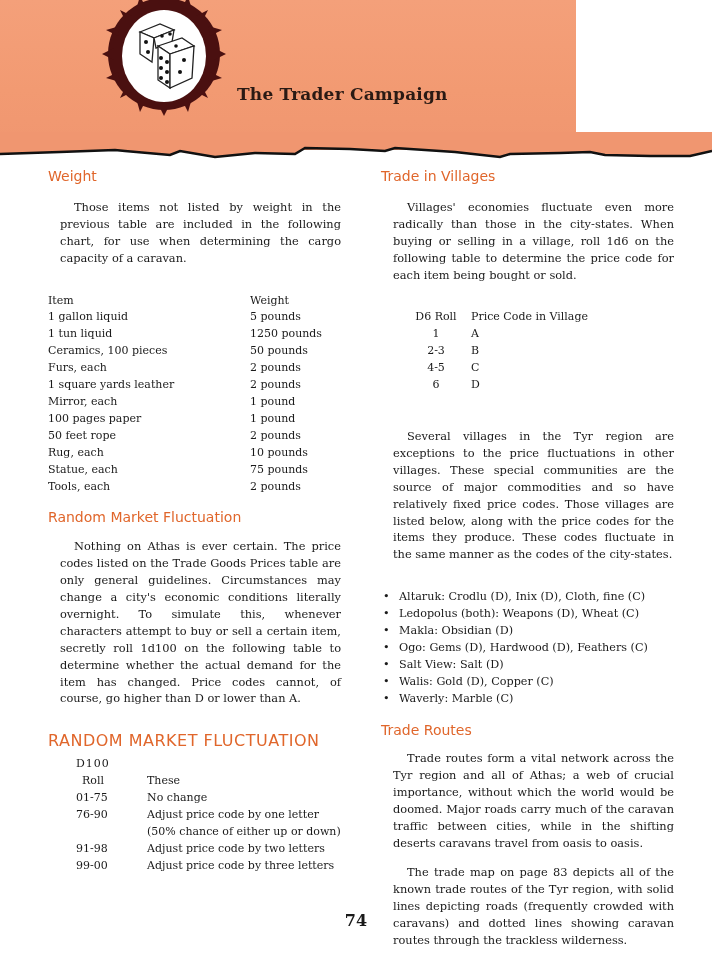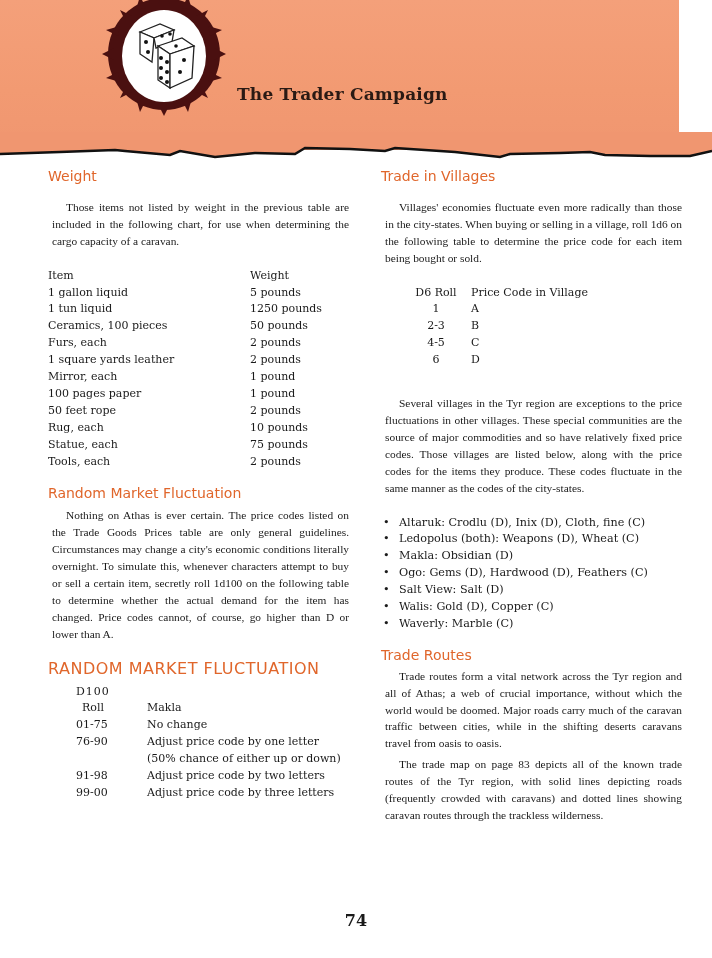--- a/index.html
+++ b/index.html
@@ -1,27 +1,27 @@
 <!DOCTYPE html>
 <html><head>
 <meta charset="utf-8">
 <style>
   html, body { margin: 0; padding: 0; background: #ffffff; }
   body { width: 712px; height: 958px; position: relative; overflow: hidden; font-family: "DejaVu Serif", serif; color: #1a1a1a; }
-  .header { position: absolute; left: 0; top: 0; width: 679px; height: 150px;
+  .header { position: absolute; left: 0; top: 0; width: 576px; height: 150px;
     background: linear-gradient(180deg, #f4a07a 0%, #f29a72 60%, #f09670 100%); }
   .header-edge { position: absolute; left: 0; top: 132px; width: 712px; height: 30px; }
   .emblem { position: absolute; left: 100px; top: -10px; width: 128px; height: 128px; }
   .header-title { position: absolute; left: 237px; top: 84px; font-family: "DejaVu Serif", serif; font-size: 17px; font-weight: bold; color: #2a1a14; letter-spacing: 0.2px; }
   .col { position: absolute; top: 168px; width: 305px; font-size: 11.4px; line-height: 16.9px; }
   .col-left { left: 48px; }
   .col-right { left: 381px; }
   .h2 { font-family: "DejaVu Sans", sans-serif; color: #e0662b; font-size: 14px; margin: 0 0 14px 0; font-weight: normal; }
   .h2.caps { font-size: 16px; letter-spacing: 0.5px; margin-bottom: 6px; }
-  p { margin: 4px; text-align: justify; text-indent: 14px; font-family: Liberation Serif, serif; }
+  p { margin: 12px; text-align: justify; text-indent: 14px; }
   .tbl { width: 100%; border-collapse: collapse; font-size: 11px; }
   .tbl td { padding: 0; line-height: 16.9px; vertical-align: top; }
   .tbl th { text-align: left; font-weight: normal; padding: 0; line-height: 16.9px; }
   .weight-tbl td:first-child, .weight-tbl th:first-child { width: 202px; }
   .d100 { margin-left: 28px; width: 270px; }
   .d100 td:first-child, .d100 th:first-child { width: 65px; text-align: left; margin-top: 27px; }
   .d6 { margin-left: 20px; width: 220px; }
   .d6 td:first-child, .d6 th:first-child { width: 70px; text-align: center; }
   ul { margin: 0; padding: 0 0 0 18px; list-style: none; }
   ul li { position: relative; line-height: 16.9px; font-size: 11.2px; }
@@ -150,21 +150,21 @@
   <div class="spacer-s"></div>
   <h2 class="h2 caps">RANDOM MARKET FLUCTUATION</h2>
   <table class="tbl d100">
     <tbody>
         <tr>
       <th style="letter-spacing:1px">D100</th>
           <th></th>
     </tr>
     <tr>
       <th style="padding-left:6px">Roll</th>
-      <th>Makla</th>
+      <th>These</th>
     </tr>
     <tr>
           <td>01-75</td>
           <td>No change</td>
         </tr>
     <tr>
           <td>76-90</td>
           <td>Adjust price code by one letter (50% chance of either up or down)</td>
         </tr>
     <tr>

